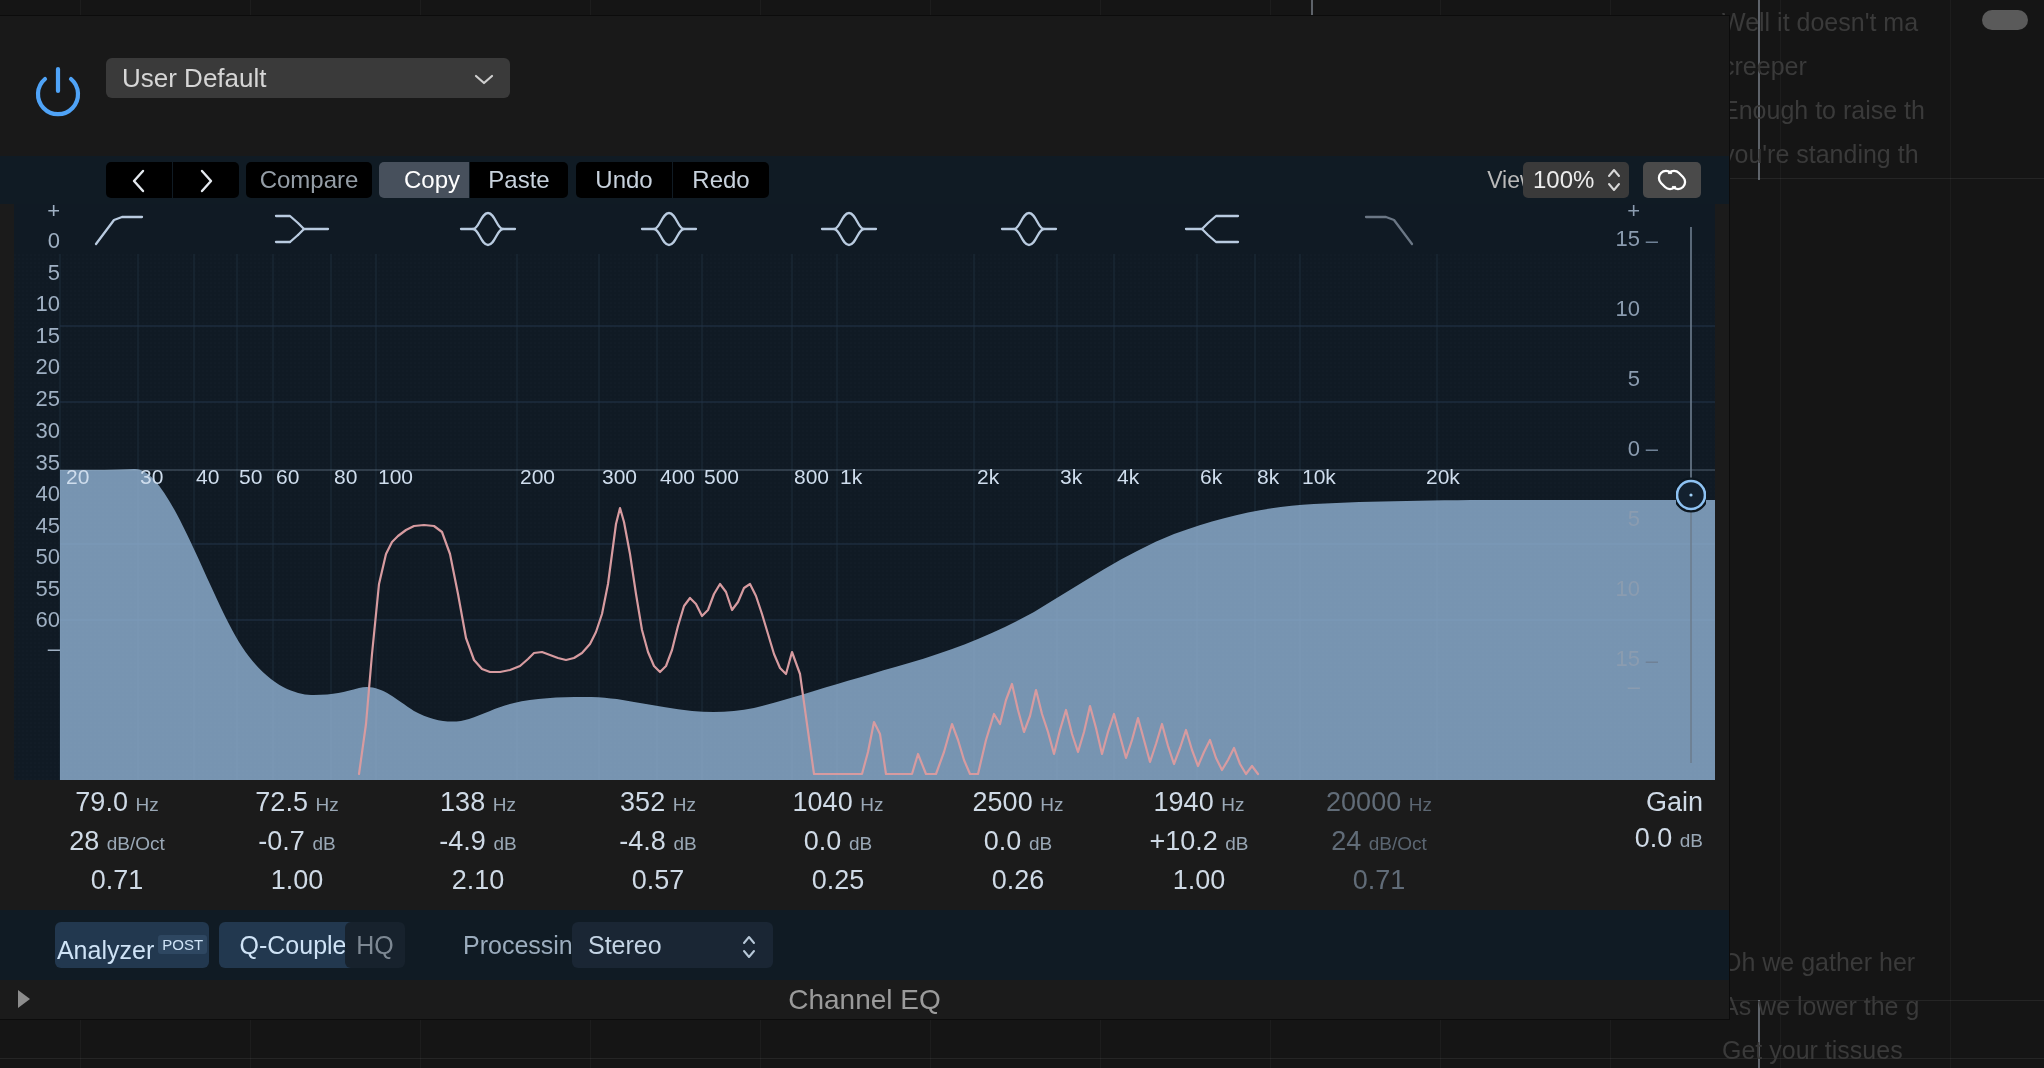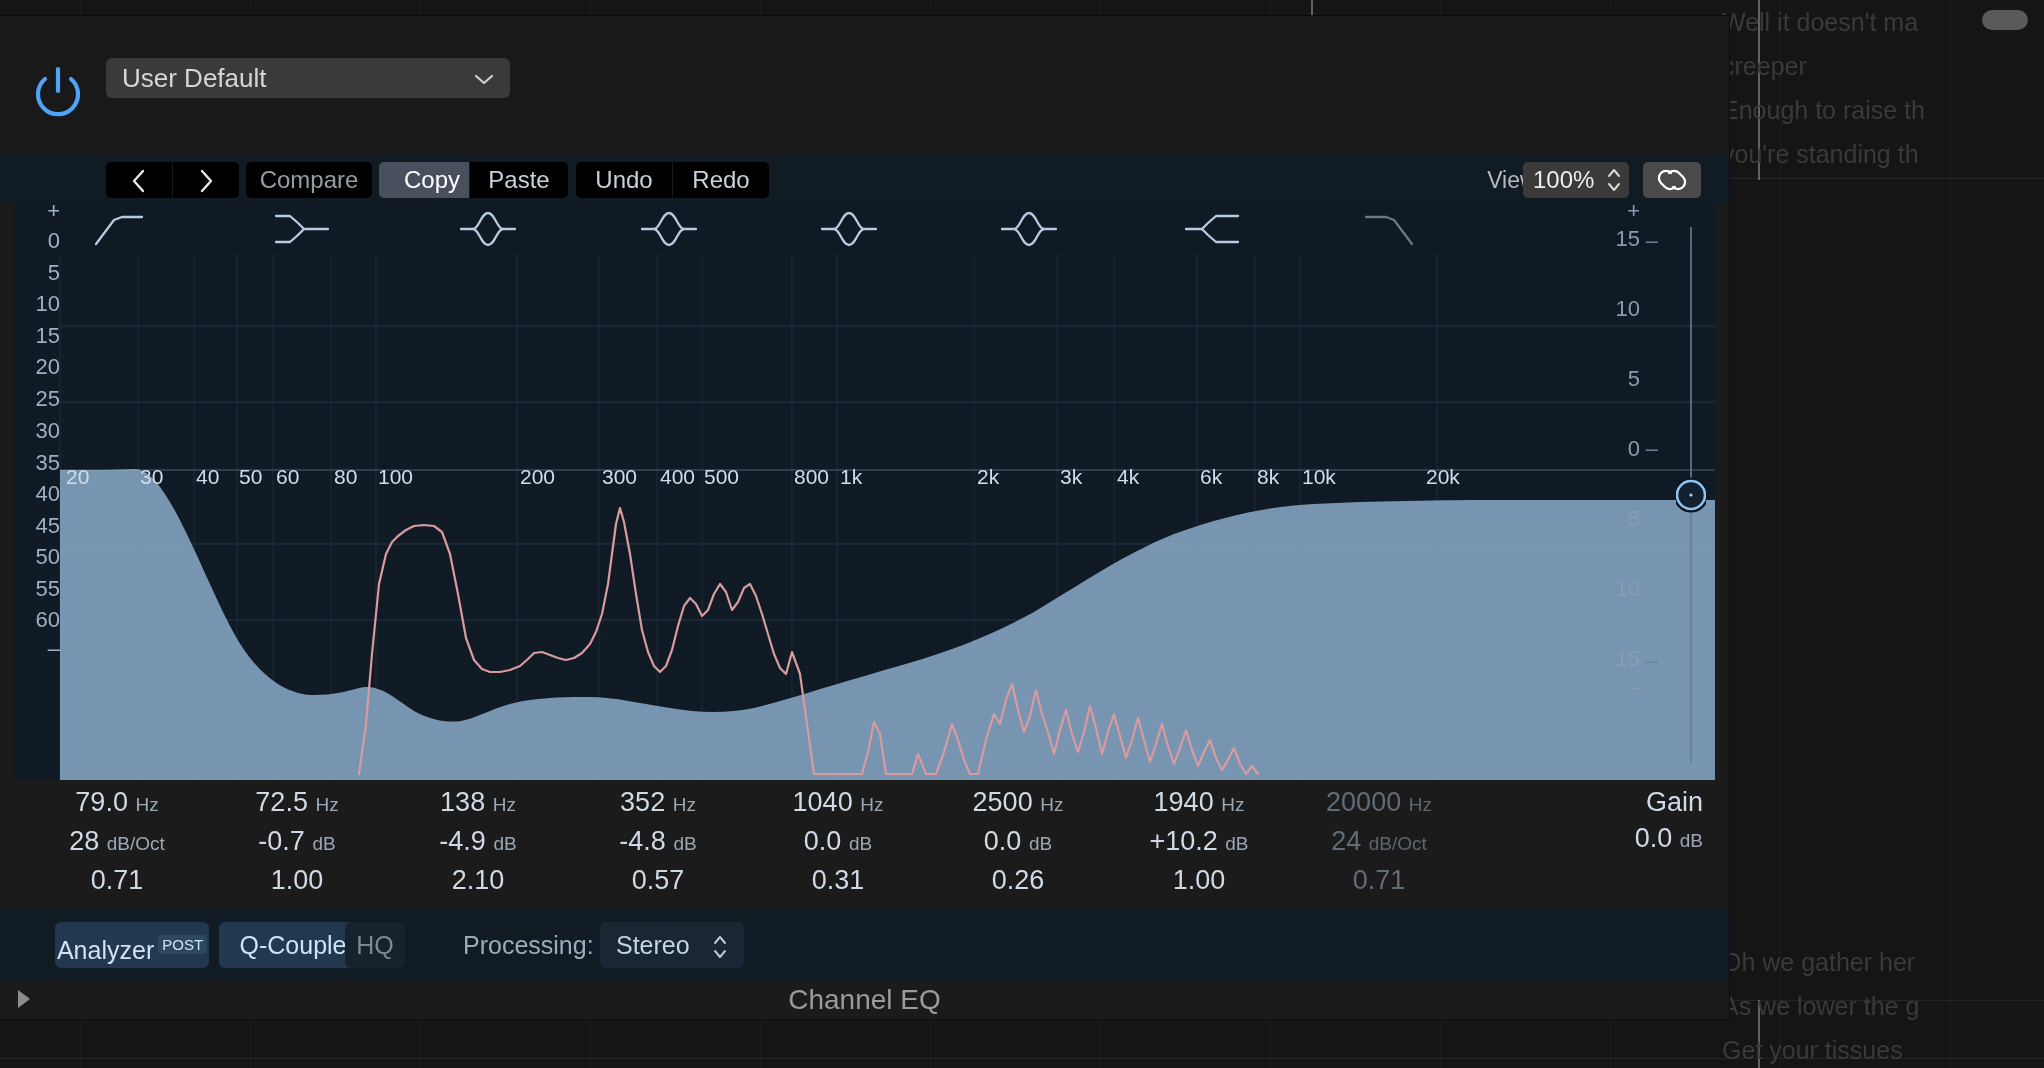--- a/index.html
+++ b/index.html
@@ -136,21 +136,21 @@
   .b-btn {
     position:absolute; top:12px; height:46px; border-radius:6px;
     background:#1c2a38; color:#bdd2e6; font-size:25px; line-height:46px;
     text-align:center; cursor:pointer; user-select:none;
   }
   .b-btn.on { background:#22384f; color:#cfe3f6; }
   .b-btn.off { background:#17222d; color:#7d8893; }
   .sup { font-size:15px; vertical-align:super; background:#2e4761; padding:1px 4px; border-radius:3px; color:#cfe3f6; margin-left:4px;}
   .proc-label { position:absolute; left:463px; top:12px; line-height:46px; font-size:25px; color:#9bacbd; }
   .proc-select {
-    position:absolute; left:600px; top:12px; width:144px; height:46px;
+    position:absolute; left:572px; top:12px; width:201px; height:46px;
     background:#1a2634; border-radius:6px; color:#c4d4e4; font-size:25px;
     line-height:46px; padding-left:16px; cursor:pointer;
   }
 
   
   .footer { position:absolute; left:0; top:964px; width:1729px; height:39px; background:#1b1b1b; }
   .footer-title {
     position:absolute; left:0; top:0; width:100%; text-align:center;
     color:#9b9b9b; font-size:28px; line-height:39px;
   }
@@ -562,21 +562,21 @@
 
       <div class="param-col" style="left:573px;">
         <div class="p-line p-freq"><span>352</span> <span class="unit">Hz</span></div>
         <div class="p-line p-gain"><span>-4.8</span> <span class="unit">dB</span></div>
         <div class="p-line p-q">0.57</div>
       </div>
 
       <div class="param-col" style="left:753px;">
         <div class="p-line p-freq"><span>1040</span> <span class="unit">Hz</span></div>
         <div class="p-line p-gain"><span>0.0</span> <span class="unit">dB</span></div>
-        <div class="p-line p-q">0.31</div>
+        <div class="p-line p-q">0.25</div>
       </div>
 
       <div class="param-col" style="left:933px;">
         <div class="p-line p-freq"><span>2500</span> <span class="unit">Hz</span></div>
         <div class="p-line p-gain"><span>0.0</span> <span class="unit">dB</span></div>
         <div class="p-line p-q">0.26</div>
       </div>
 
       <div class="param-col" style="left:1114px;">
         <div class="p-line p-freq"><span>1940</span> <span class="unit">Hz</span></div>

